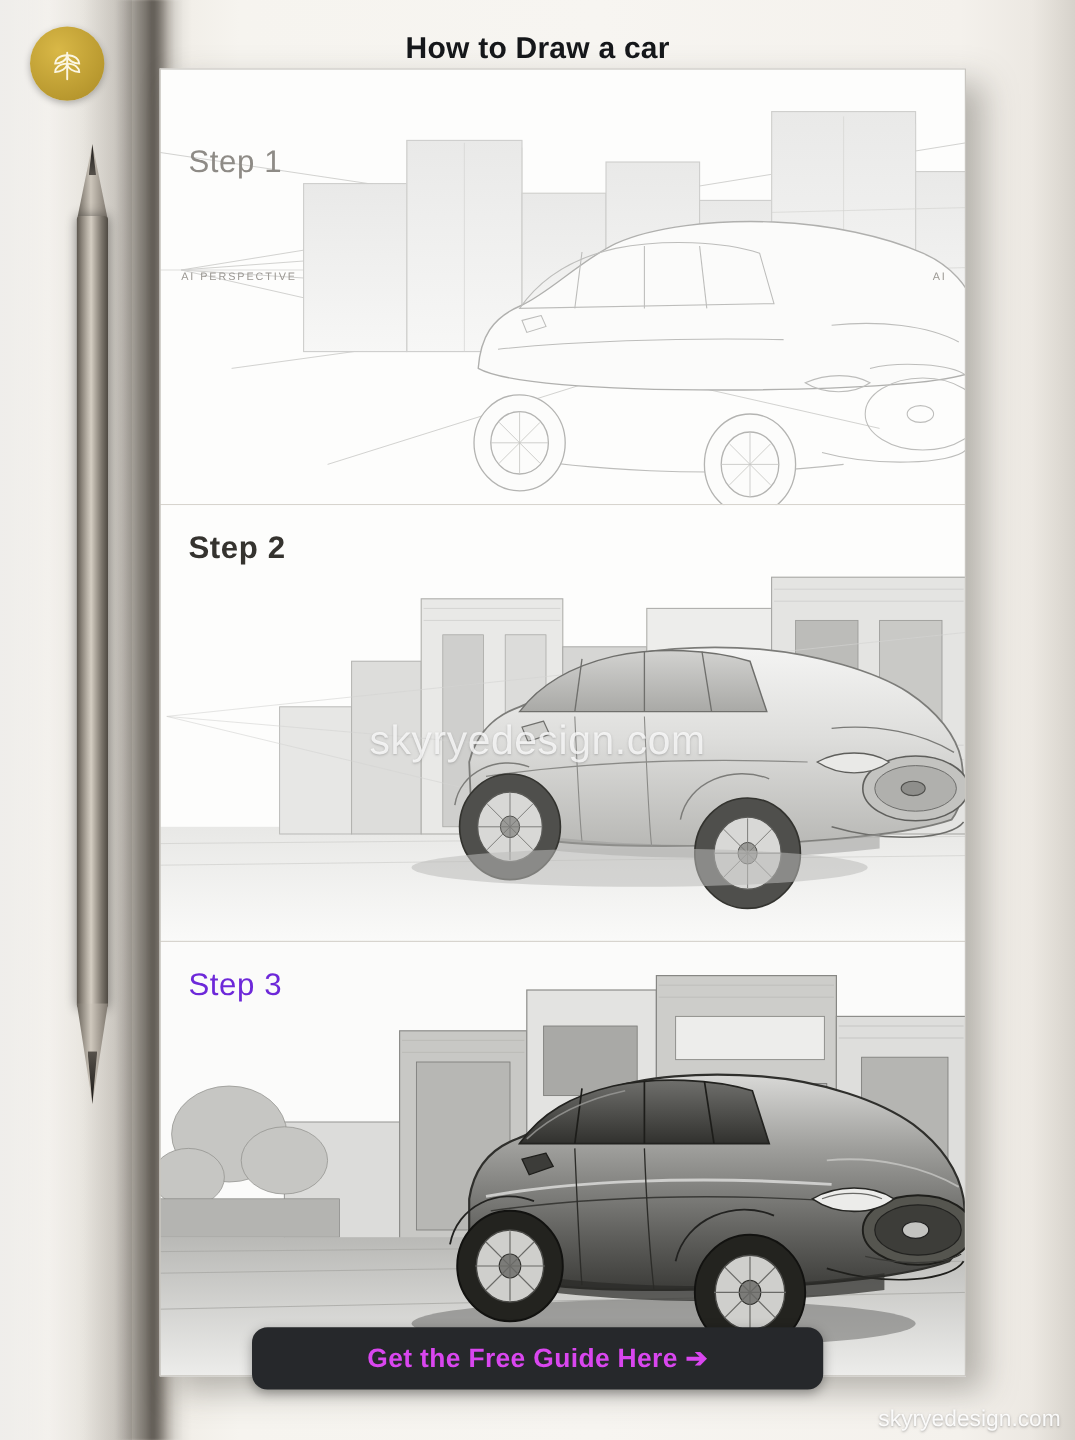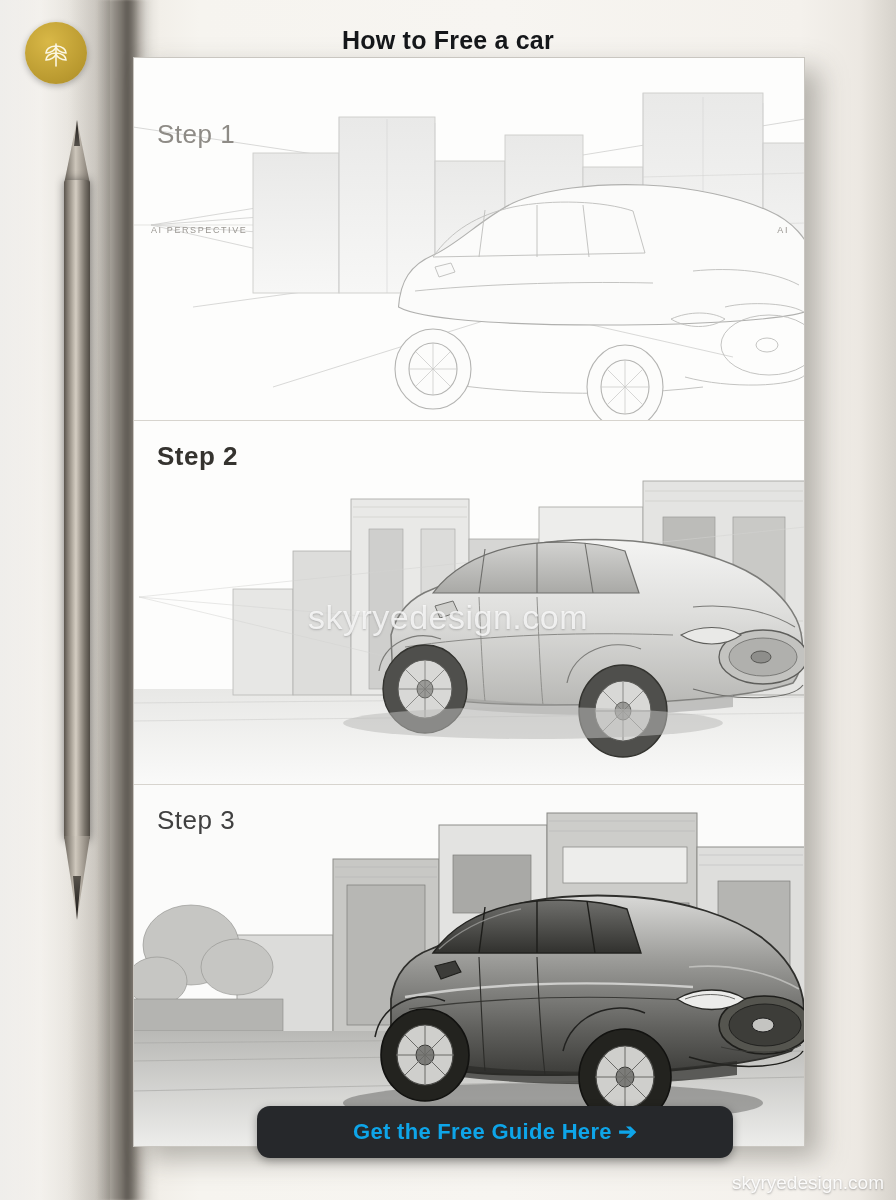--- a/index.html
+++ b/index.html
@@ -117,21 +117,21 @@
     position: absolute;
     left: 24px;
     font-family: "Liberation Sans", sans-serif;
     font-size: 26px;
     letter-spacing: 0.5px;
     color: #4c4a47;
     z-index: 6;
   }
   .step-label.s1 { top: 20px; color: #8e8b86; margin-top: 42px; }
   .step-label.s2 { top: 384px; color: #35332f; font-weight: bold; }
-  .step-label.s3 { top: 748px; color: #404040; }
+  .step-label.s3 { top: 748px; color: #6d28d9; }
 
   .perspective-note {
     position: absolute;
     left: 18px; top: 168px;
     font-size: 9px;
     letter-spacing: 1.6px;
     color: #9a9792;
     z-index: 6;
   }
   .vp-right {
@@ -174,28 +174,27 @@
     left: 50%;
     transform: translateX(-50%);
     bottom: 42px;
     width: 476px;
     height: 52px;
     background: #26282b;
     border-radius: 13px;
     display: flex;
     align-items: center;
     justify-content: center;
-    color: #0ea5e9;
+    color: #d946ef;
     font-size: 22px;
     font-weight: bold;
     letter-spacing: 0.3px;
     z-index: 30;
     box-shadow: 0 3px 10px rgba(0,0,0,0.35);
     cursor: pointer;
-    margin-left: 47px;
   }
 
   
   .watermark-center {
     position: absolute;
     left: 50%;
     top: 598px;
     transform: translateX(-50%);
     font-size: 34px;
     color: rgba(255,255,255,0.78);
@@ -570,21 +569,21 @@
 
     <div class="sheet-border"></div>
 
     <div class="step-label s1">Step 1</div>
     <div class="step-label s2">Step 2</div>
     <div class="step-label s3">Step 3</div>
     <div class="perspective-note">AI  PERSPECTIVE</div>
     <div class="vp-right">AI</div>
   </div>
 
-  <div class="title">How to Free a car</div>
+  <div class="title">How to Draw a car</div>
 
   <div class="logo-badge">
     <svg width="38" height="38" viewBox="0 0 38 38">
       <g stroke="#fbf6e2" stroke-width="1.6" fill="none" stroke-linecap="round">
         <path d="M19 32 L19 10"></path>
         <path d="M19 12 C 12 12 9 16 9 19 C 14 19 18 16 19 13"></path>
         <path d="M19 12 C 26 12 29 16 29 19 C 24 19 20 16 19 13"></path>
         <path d="M19 19 C 12 19 9 23 9 26 C 14 26 18 23 19 20"></path>
         <path d="M19 19 C 26 19 29 23 29 26 C 24 26 20 23 19 20"></path>
       </g>

